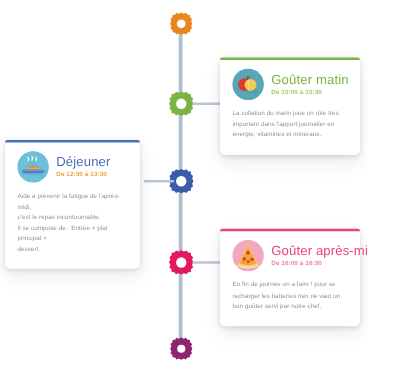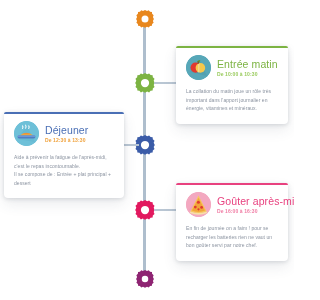--- a/index.html
+++ b/index.html
@@ -63,21 +63,21 @@
   .card::before {
     content: "";
     position: absolute;
     left: 0; right: 0; top: 0;
     height: 2px;
     border-radius: 4px 4px 0 0;
   }
 
   .card-green  { left: 176px; top: 46px;  width: 112px; }
   .card-green::before  { background: #7cb342; }
-  .card-blue   { left: 4px;   top: 112px; width: 120px; }
+  .card-blue   { left: 4px;   top: 112px; width: 108px; }
   .card-blue::before   { background: #4a6fb5; }
   .card-pink   { left: 176px; top: 183px; width: 112px; }
   .card-pink::before   { background: #e8417f; }
 
   .card-head {
     display: flex;
     align-items: center;
     gap: 6px;
   }
   .card-icon {
@@ -179,21 +179,21 @@
           <circle cx="12.5" cy="12.5" r="12.5" fill="#57a7b8"></circle>
           <path d="M4 17 L14 6 L21 21 Z" fill="#4f9aa9" opacity="0.55"></path>
           <path d="M11 6.5 c1.2-1.6 3.2-1.4 3.2-1.4 s.1 1.9-1.2 2.6" fill="#5c9c3a"></path>
           <circle cx="9.6" cy="12.6" r="5.1" fill="#e0392f"></circle>
           <circle cx="14.4" cy="12.9" r="4.8" fill="#f6c84c"></circle>
           <path d="M12.2 8.2 c.8 0 1.3.4 1.3.4 l-.2 8.6 c-.5.2-1.1.2-1.1.2z" fill="#f2e3b8" opacity="0.7"></path>
           <rect x="11.6" y="6.3" width="1.2" height="2.6" rx="0.6" fill="#7b4a2a"></rect>
         </svg>
       </div>
       <div class="card-titles">
-        <div class="card-title t-green">Entrée matin</div>
+        <div class="card-title t-green">Goûter matin</div>
         <div class="card-sub s-green">De 10:00 à 10:30</div>
       </div>
     </div>
     <div class="card-body">
       <p>La collation du matin joue un rôle très important dans l'apport journalier en énergie, vitamines et minéraux.</p>
     </div>
   </div>
 
   <div class="card card-blue">
     <div class="card-head">

